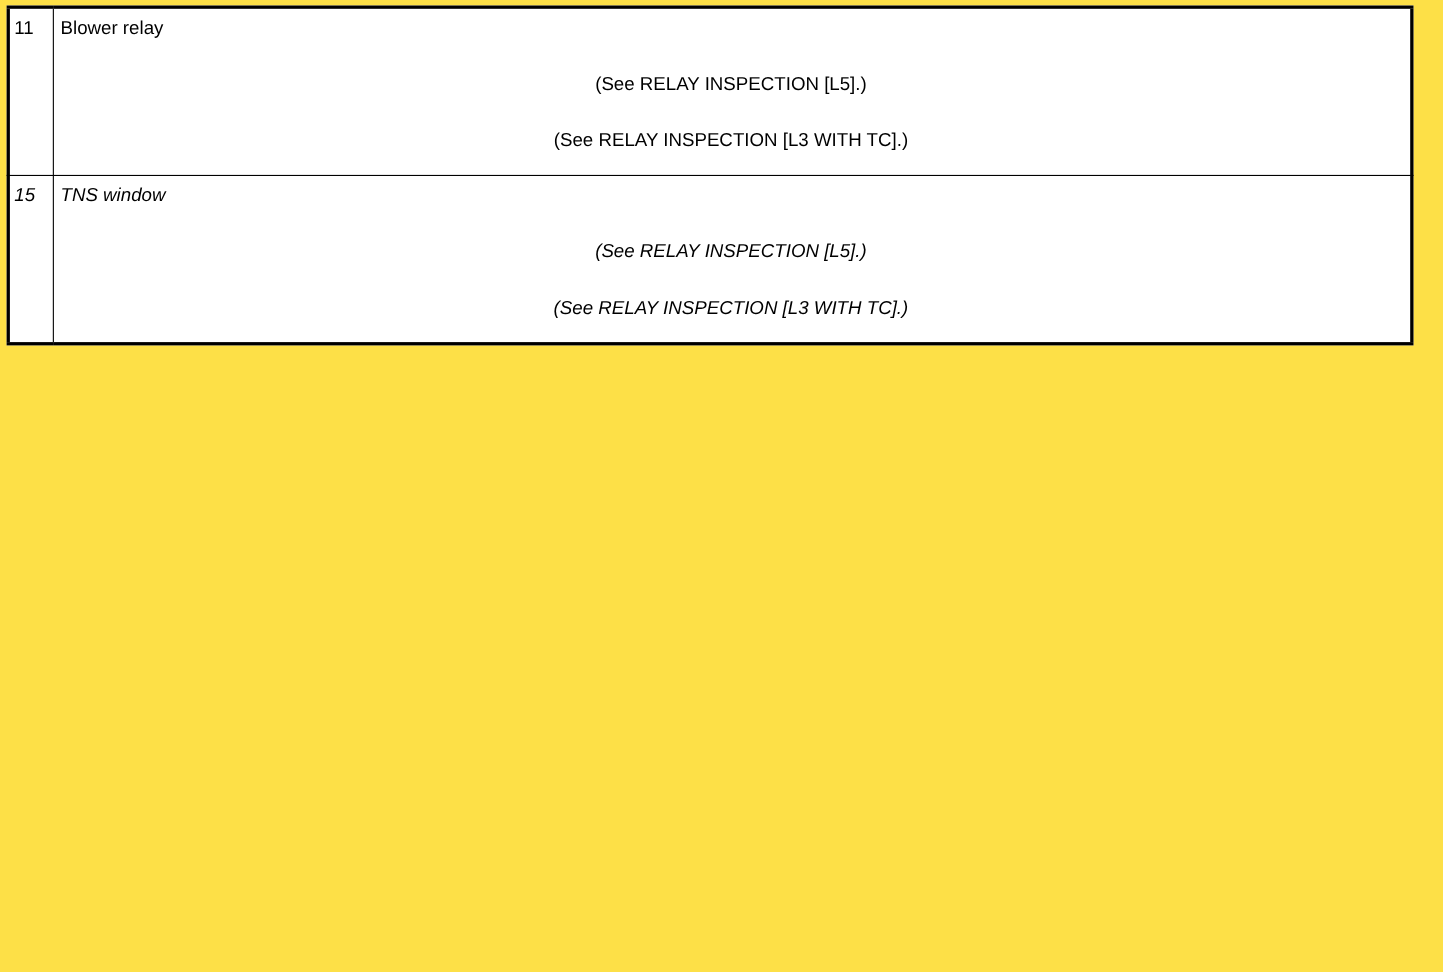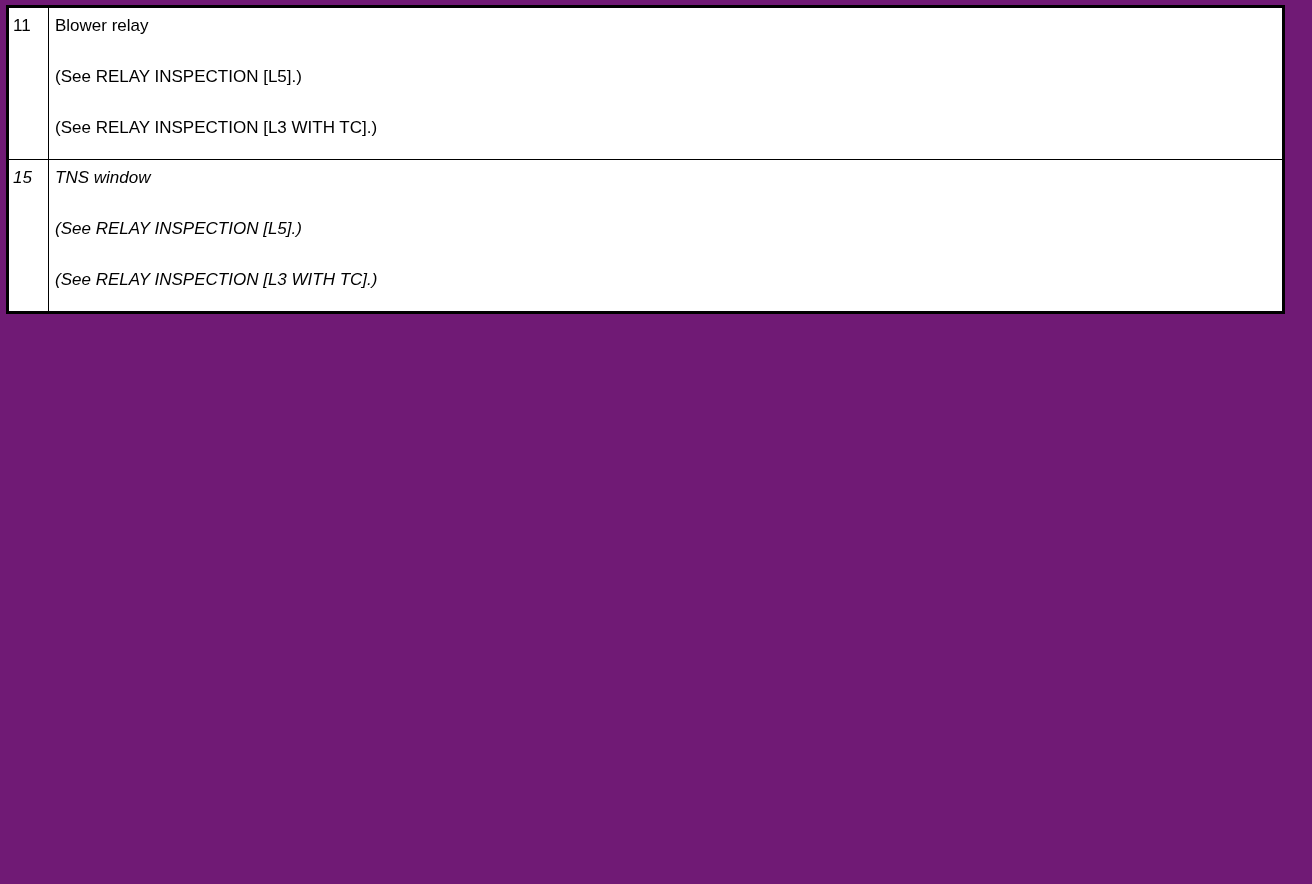--- a/index.html
+++ b/index.html
@@ -9,21 +9,21 @@
     width: 1312px;
   }
   body {
     font-family: "Liberation Sans", "DejaVu Sans", sans-serif;
     color: #000000;
     -webkit-font-smoothing: none;
   }
   .page {
     width: 1312px;
     height: 884px;
-    background: #701a75;
+    background: #fde047;
     box-sizing: border-box;
     overflow: hidden;
   }
   table.component-table {
     border-collapse: collapse;
     table-layout: fixed;
     width: 1279px;
     margin: 5px 27px 6px 6px;
     background: #ffffff;
   }
@@ -52,20 +52,21 @@
   }
   tr:first-child td { border-top-width: 3px; }
   tr:last-child td  { border-bottom-width: 3px; font-style: italic; }
   td.col-desc p {
     margin: 0;
     padding: 0;
     white-space: nowrap;
   }
   td.col-desc p + p {
     margin-top: 32px;
+    text-align: center;
   }
 </style>
 </head>
 <body>
 
 <div class="page">
   <table class="component-table">
     <tbody id="table-body">
   <tr>
     <td class="col-num">11</td>

